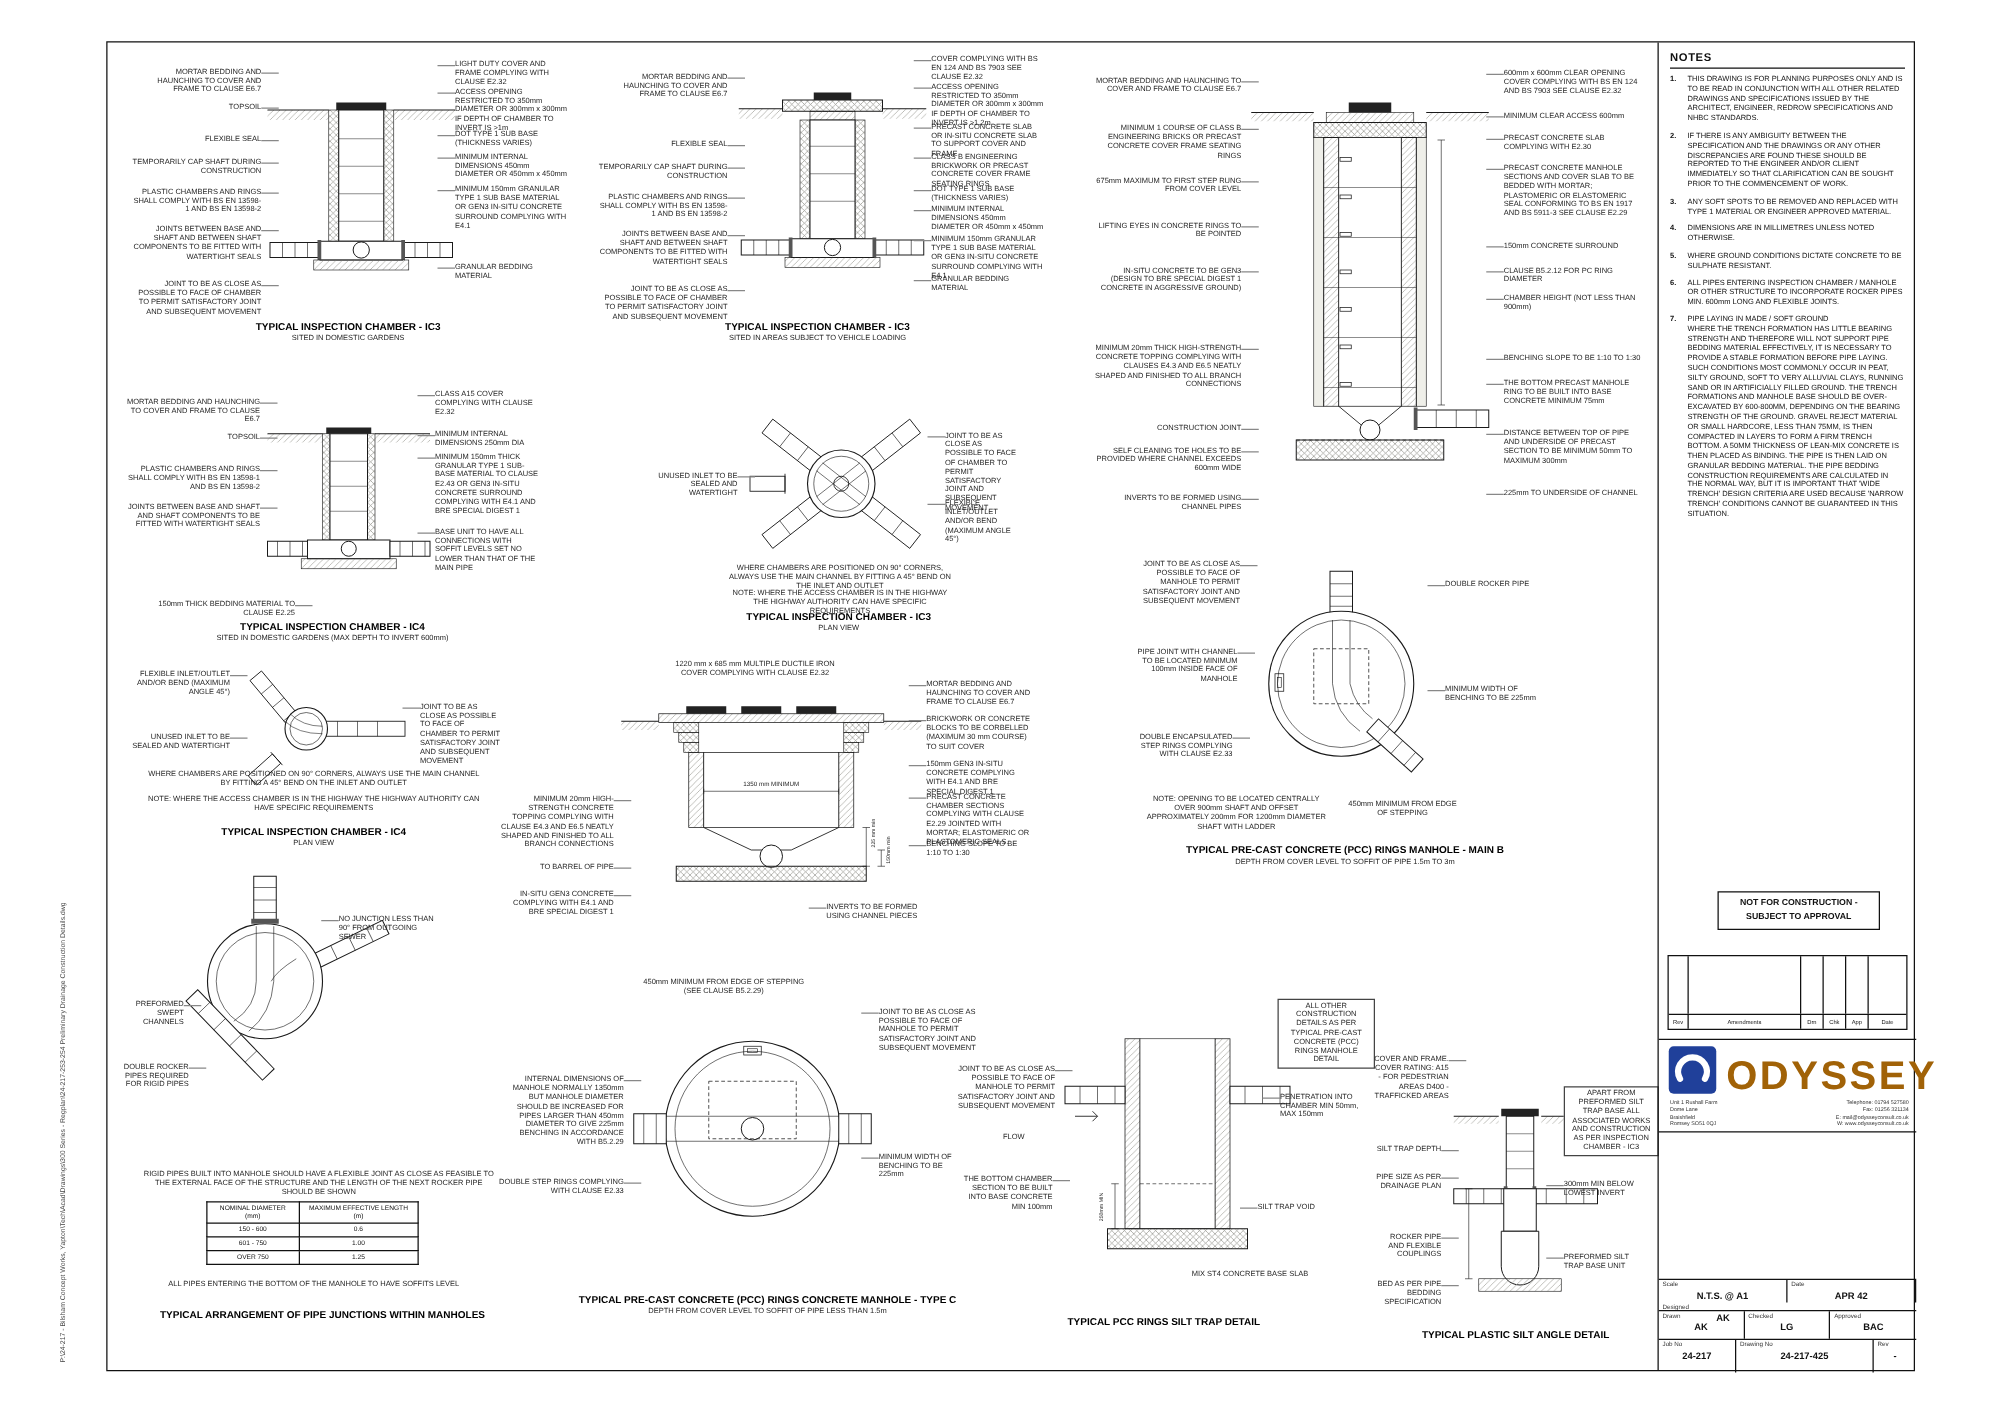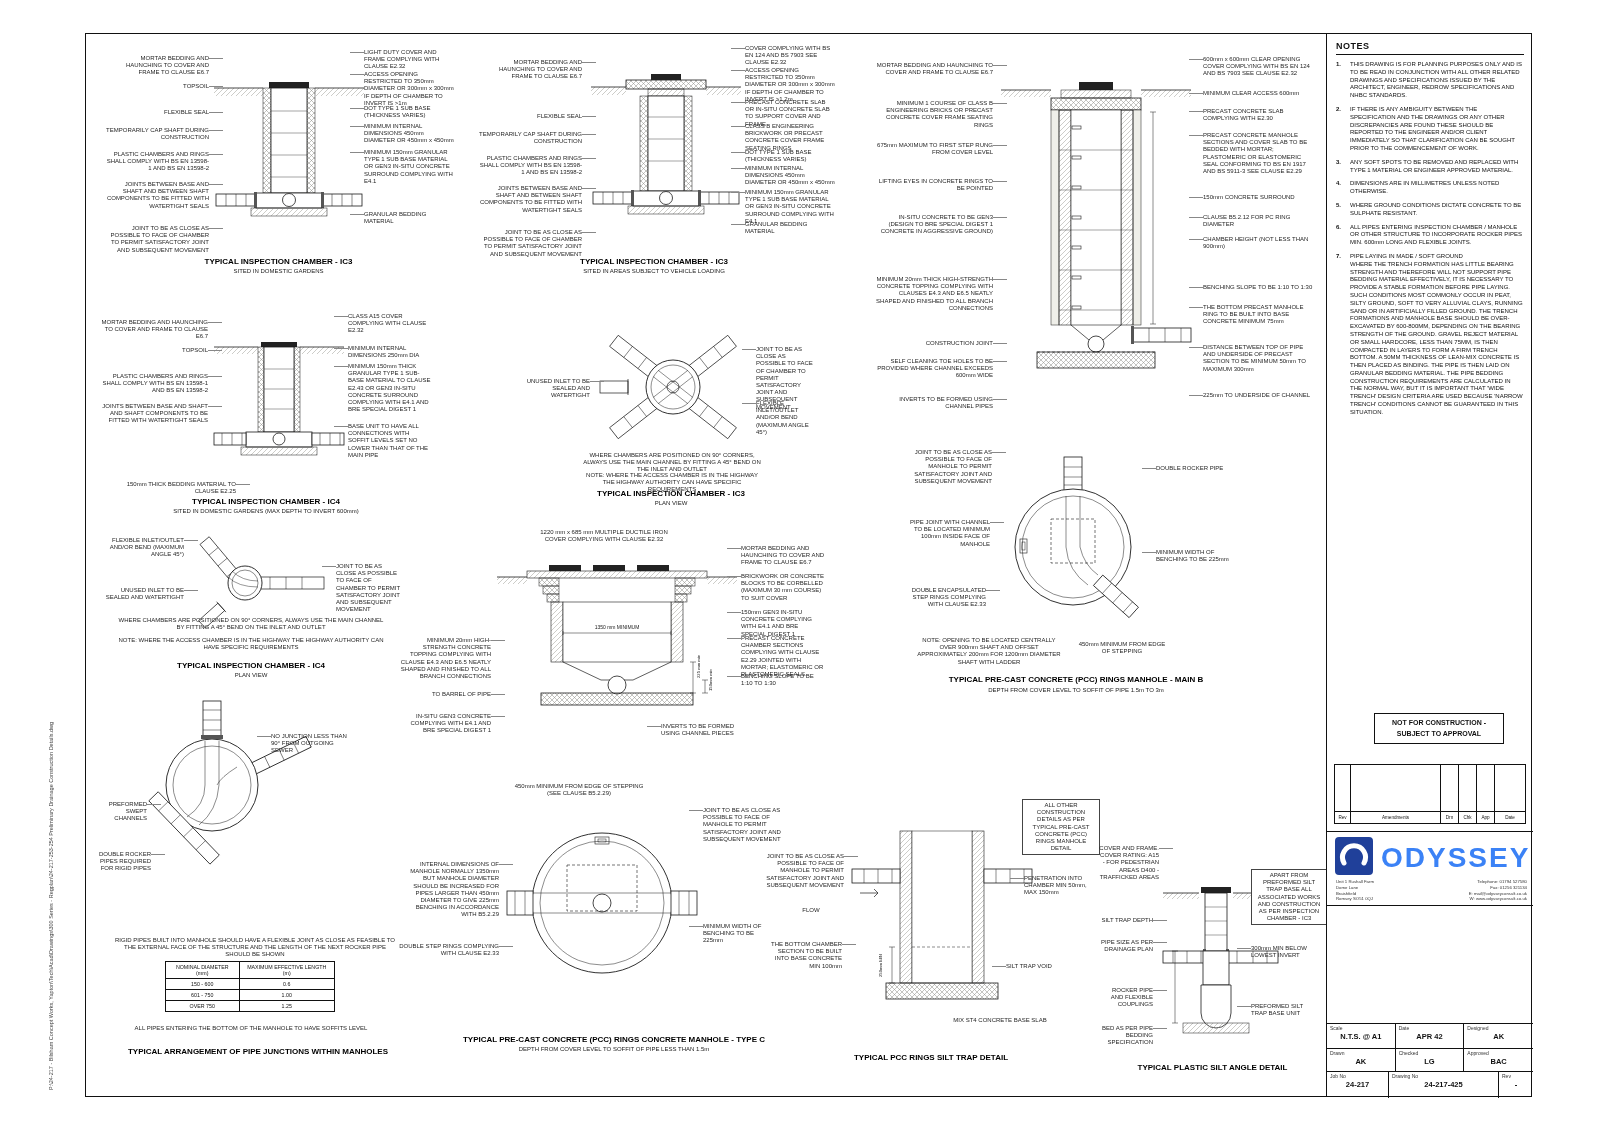--- a/index.html
+++ b/index.html
@@ -26,21 +26,21 @@
   .note .n{min-width:9px;font-weight:bold;}
   .note .t{white-space:pre-line;}
   .stamp{position:absolute;left:47px;top:679px;width:118px;border:1.5px solid #111;padding:4px 5px;font-size:7px;font-weight:bold;text-align:center;line-height:1.5;background:#fff;}
   .revs{position:absolute;left:7px;top:730px;width:192px;height:60px;border:1px solid #111;display:flex;flex-direction:column;box-sizing:border-box;}
   .revbody{flex:1;display:grid;grid-template-columns:16px 1fr 18px 18px 18px 30px;}
   .revbody>div{border-right:.8px solid #111;} .revbody>div:last-child{border-right:none;}
   .revhead{height:11px;display:grid;grid-template-columns:16px 1fr 18px 18px 18px 30px;border-top:.8px solid #111;font-size:4.6px;line-height:11px;text-align:center;}
   .revhead>div{border-right:.8px solid #111;} .revhead>div:last-child{border-right:none;}
   .logoblk{position:absolute;left:0;top:797px;width:100%;height:75px;border-top:1px solid #111;border-bottom:1px solid #111;box-sizing:border-box;}
   .logosq{position:absolute;left:8px;top:5px;width:38px;height:38px;background:#20409a;border-radius:4px;}
-  .logotext{position:absolute;left:54px;top:10px;font-size:28px;font-weight:bold;color:#3b82f6;letter-spacing:2px;}
+  .logotext{position:absolute;left:54px;top:10px;font-size:32px;font-weight:bold;color:#a16207;letter-spacing:2px;}
   .addr{position:absolute;left:9px;top:47px;font-size:4.3px;line-height:1.35;color:#333;}
   .cont{position:absolute;right:6px;top:47px;font-size:4.3px;line-height:1.35;color:#333;text-align:right;}
   .tb{position:absolute;left:0;width:100%;border-top:1px solid #111;box-sizing:border-box;padding:2px 5px;}
   .tb .lbl{font-size:5px;color:#333;}
   .tb .val{text-align:center;font-size:9.5px;line-height:1.3;color:#000;margin-top:1px;}
   .tb .valb{font-weight:bold;}
   .tbrow{position:absolute;left:0;width:100%;display:grid;border-top:1px solid #111;box-sizing:border-box;}
   .tbrow .cell{border-right:.9px solid #111;padding:1px 3px;box-sizing:border-box;}
   .tbrow .cell:last-child{border-right:none;}
   .cell .lbl{font-size:5px;color:#333;}
@@ -614,21 +614,21 @@
         <div>Romsey SO51 0QJ</div>
       </div>
       <div class="cont">
         <div>Telephone: 01794 527580</div>
         <div>Fax: 01256 321134</div>
         <div>E: mail@odysseyconsult.co.uk</div>
         <div>W: www.odysseyconsult.co.uk</div>
       </div>
     </div>
 
-    <div class="tbrow" style="top:989px;height:25px;grid-template-columns:1fr 1fr 1fr">
+    <div class="tbrow" style="top:989px;height:25px;grid-template-columns:1fr 1fr">
       <div class="cell">
           <div class="lbl">Scale</div>
           <div class="cv">N.T.S. @ A1</div>
         </div>
       <div class="cell">
           <div class="lbl">Date</div>
           <div class="cv">APR 42</div>
         </div>
       <div class="cell">
           <div class="lbl">Designed</div>

